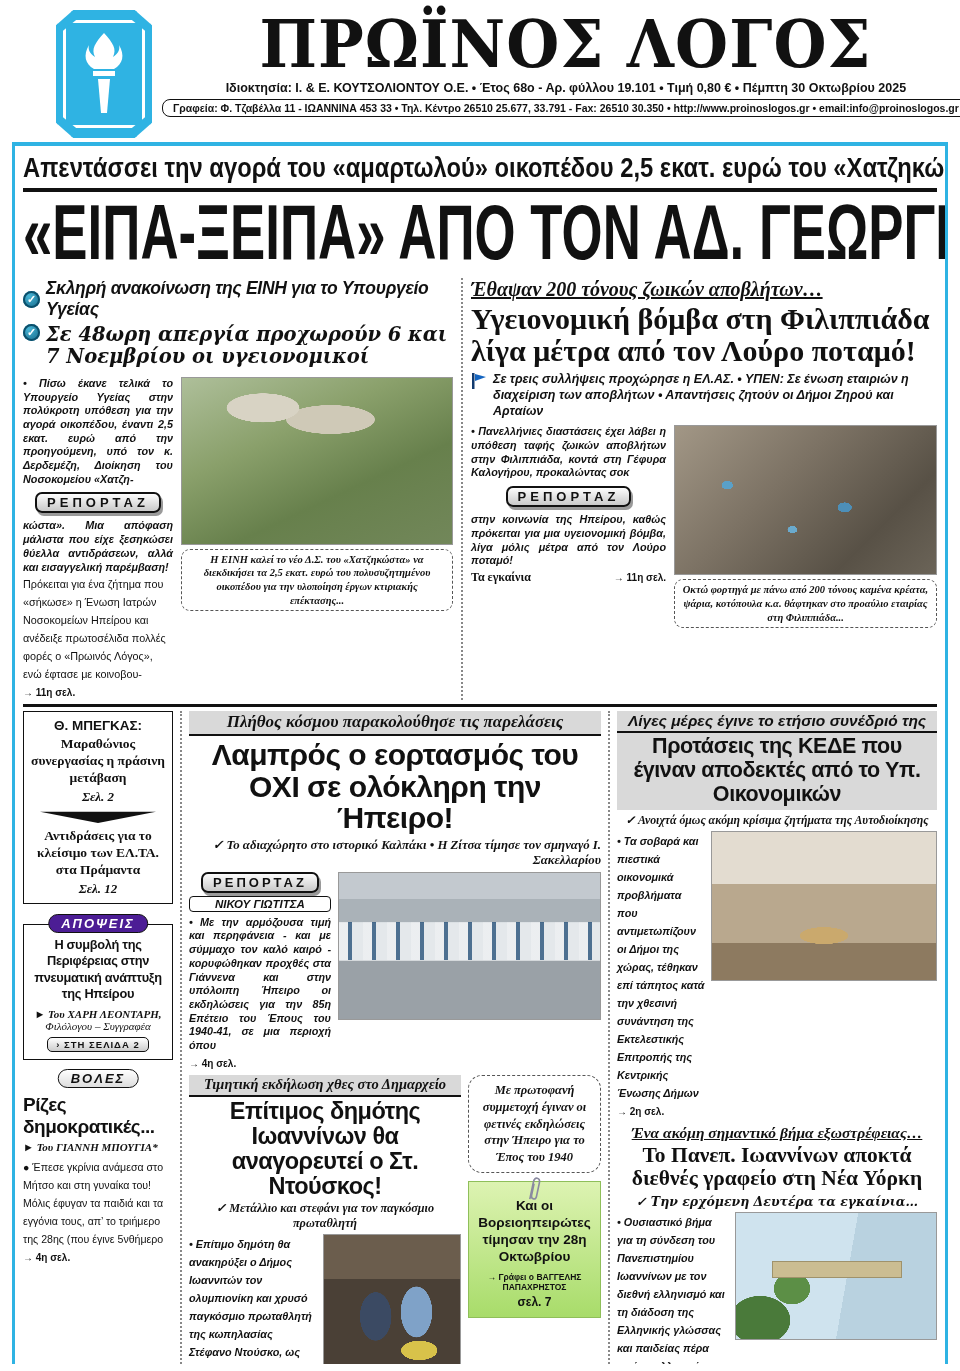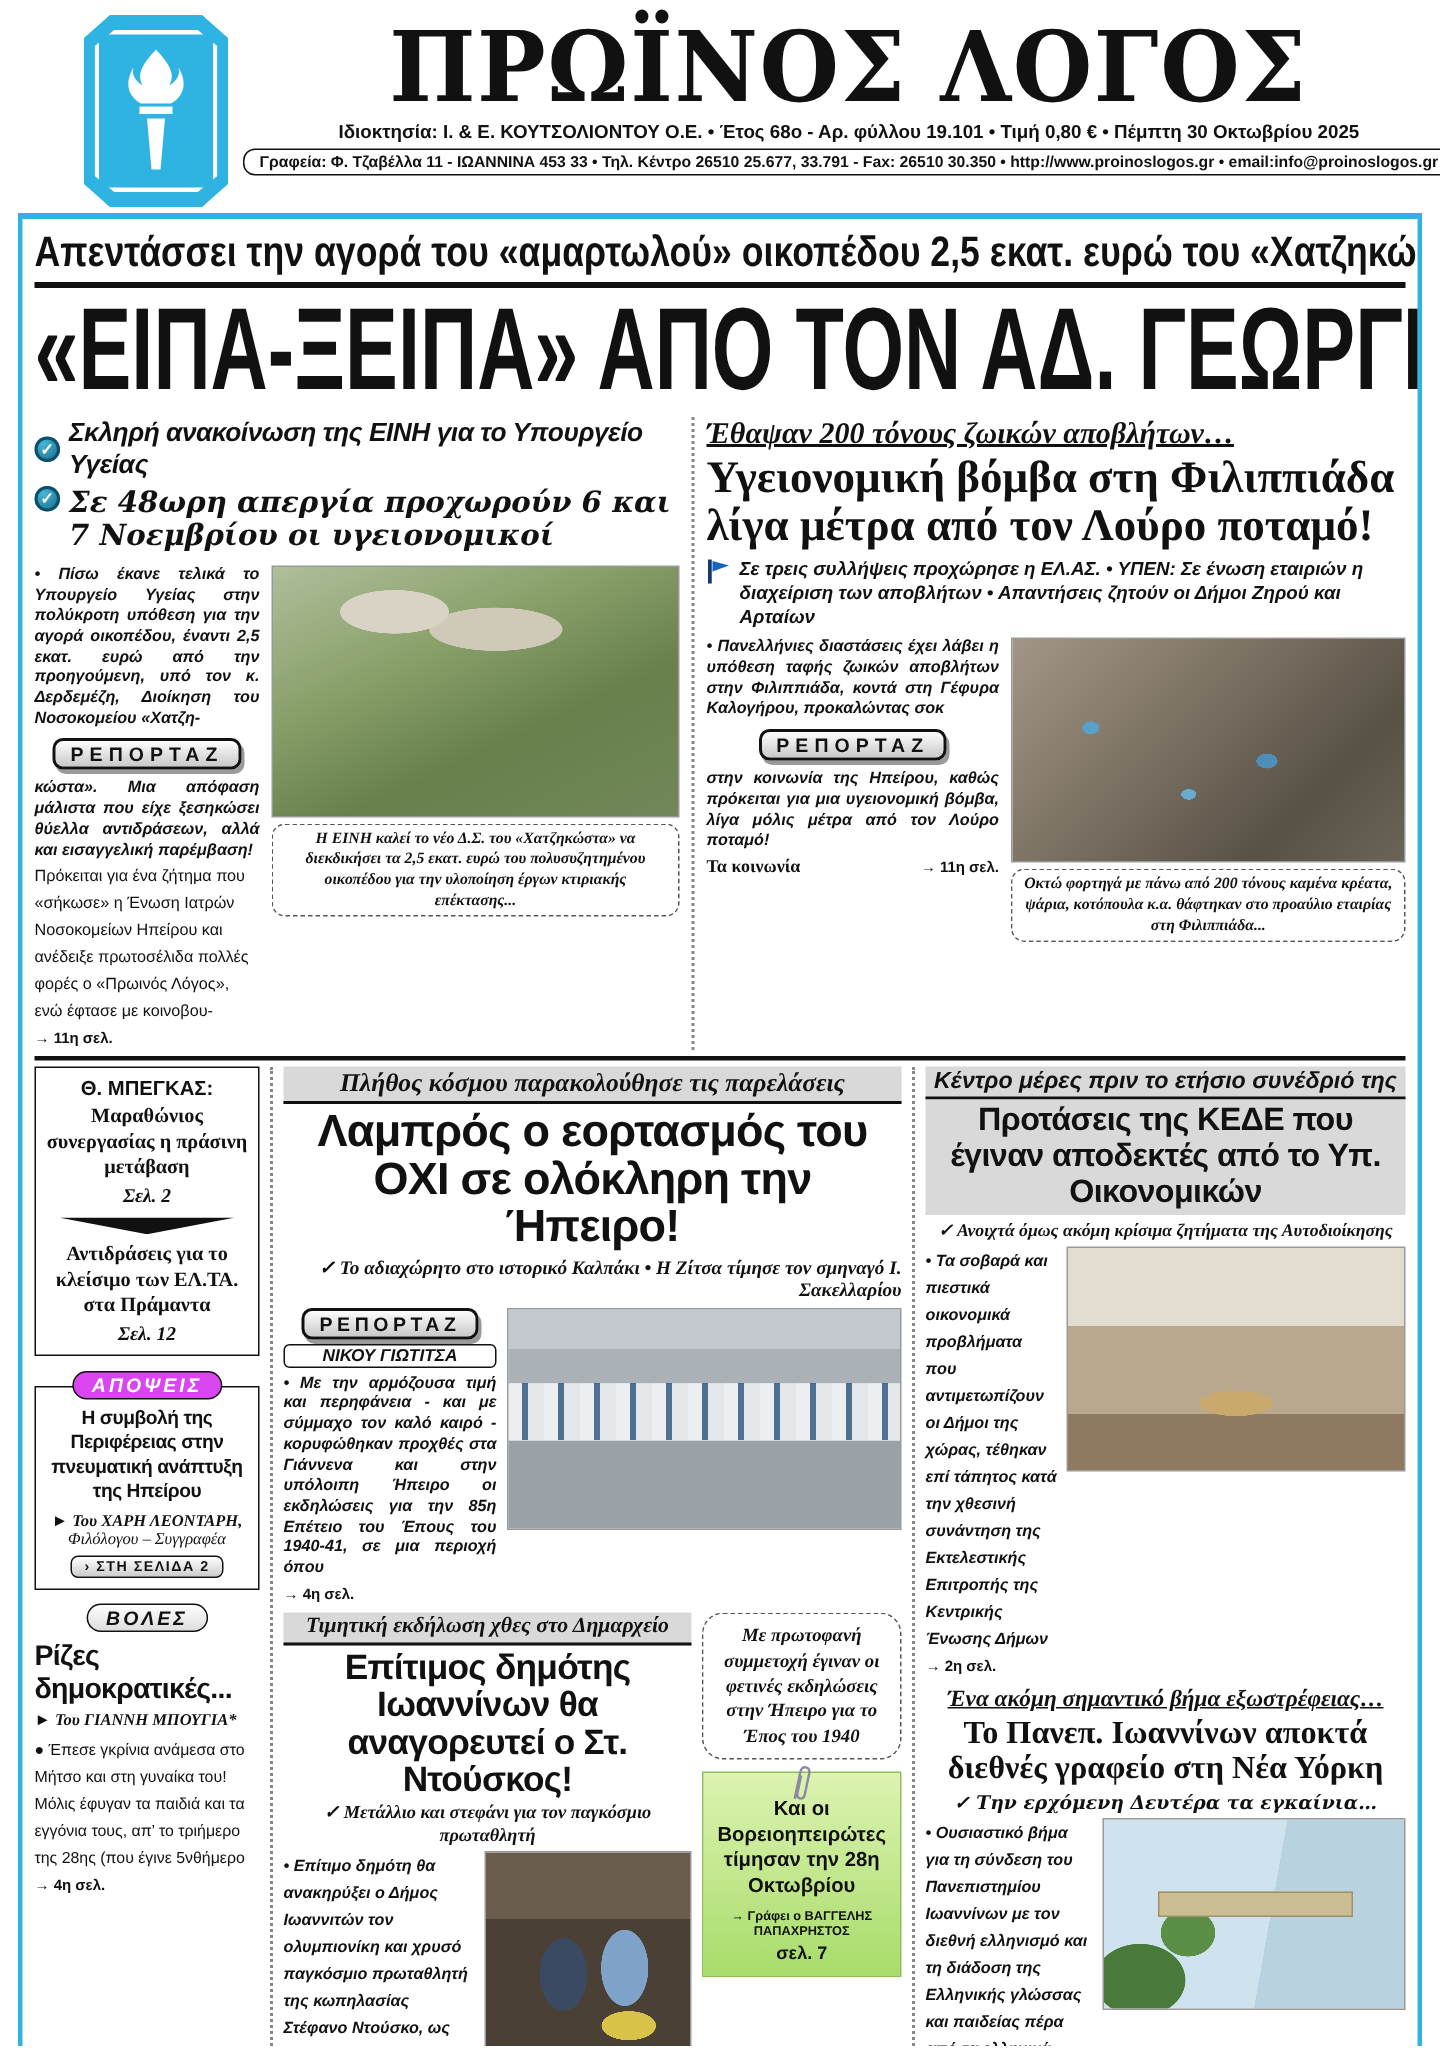--- a/index.html
+++ b/index.html
@@ -83,21 +83,21 @@
   .mid-grid { display:flex; gap:7px; margin-top:4px; }
   .sidebar { width:150px; min-width:150px; }
   .sbox { border:1.5px solid #111; padding:6px 5px; text-align:center; }
   .sb-title { font-weight:700; font-size:13.5px; }
   .sb-serif { font-family:"Liberation Serif", serif; font-weight:700; font-size:13.5px; line-height:1.25; margin-top:3px; }
   .sb-page { font-family:"Liberation Serif", serif; font-style:italic; font-weight:700; font-size:13px; margin-top:2px; }
   .diamond { width:116px; height:13px; margin:5px auto; background:#111; clip-path:polygon(0 15%,100% 15%,50% 100%); }
   .tabbox { border:1.6px solid #111; margin-top:20px; position:relative; padding:12px 5px 7px 5px; text-align:center; }
   .tab-pill { position:absolute; top:-11px; left:50%; transform:translateX(-50%); white-space:nowrap;
               border-radius:11px; padding:1px 12px; font-style:italic; font-weight:700; font-size:13px; letter-spacing:2px; }
-  .tab-black { background:#d946ef; color:#fff; border:1px solid #111; }
+  .tab-black { background:#4c1d95; color:#fff; border:1px solid #111; }
   .tab-outline { background:linear-gradient(#fff,#ddd); color:#111; border:1.6px solid #111; }
   .ap-title { font-weight:700; font-size:12.8px; line-height:1.3; letter-spacing:-0.3px; }
   .ap-by { font-family:"Liberation Serif", serif; font-style:italic; font-weight:700; font-size:11px; margin-top:5px; }
   .ap-by2 { font-family:"Liberation Serif", serif; font-style:italic; font-size:11px; }
   .chip { display:inline-block; border:1.5px solid #111; border-radius:5px; background:linear-gradient(#fff,#ccc);
           font-weight:700; font-size:9.5px; padding:1px 8px; margin-top:5px; letter-spacing:1px; }
   .vo-head { font-weight:700; font-size:19px; letter-spacing:-0.5px; margin-top:2px; }
   .vo-by { font-family:"Liberation Serif", serif; font-style:italic; font-weight:700; font-size:11px; margin:3px 0 4px 0; }
   .vo-body { font-size:10.6px; line-height:1.28; text-align:justify; }
 
@@ -218,21 +218,21 @@
             <path d="M4 2 L15 5 L4 9 Z" fill="#1565c0"></path>
           </svg>
           <span class="t">Σε τρεις συλλήψεις προχώρησε η ΕΛ.ΑΣ.  •  ΥΠΕΝ: Σε ένωση εταιριών η διαχείριση των αποβλήτων  •  Απαντήσεις ζητούν οι Δήμοι Ζηρού και Αρταίων</span>
         </div>
         <div class="right-row">
           <div class="right-txt">
             <p class="bodytxt bi">• Πανελλήνιες διαστάσεις έχει λάβει η υπόθεση ταφής ζωικών αποβλήτων στην Φιλιππιάδα, κοντά στη Γέφυρα Καλογήρου, προκαλώντας σοκ</p>
             <div style="text-align:center; margin:6px 0;"><span class="rep-btn">ΡΕΠΟΡΤΑΖ</span></div>
             <p class="bodytxt bi">στην κοινωνία της Ηπείρου, καθώς πρόκειται για μια υγειονομική βόμβα, λίγα μόλις μέτρα από τον Λούρο ποταμό!</p>
             <div class="talete">
-              <span class="h">Τα κοινωνία</span>
+              <span class="h">Τα εγκαίνια</span>
               <span class="jump">→ 11η σελ.</span>
             </div>
           </div>
           <div class="right-pho">
             <div class="photo ph-waste"></div>
             <div class="dashcap cap-eini">Οκτώ φορτηγά με πάνω από 200 τόνους καμένα κρέατα, ψάρια, κοτόπουλα κ.α. θάφτηκαν στο προαύλιο εταιρίας στη Φιλιππιάδα...</div>
           </div>
         </div>
       </div>
     </section>
@@ -307,21 +307,21 @@
               <div class="st-by">→ Γράφει ο ΒΑΓΓΕΛΗΣ ΠΑΠΑΧΡΗΣΤΟΣ</div>
               <div class="st-page">σελ. 7</div>
             </div>
           </div>
         </div>
       </div>
 
       <div class="vsep"></div>
 
       <div class="right-col">
-        <div class="r-kick">Κέντρο μέρες πριν το ετήσιο συνέδριό της</div>
+        <div class="r-kick">Λίγες μέρες έγινε το ετήσιο συνέδριό της</div>
         <div class="r-head">Προτάσεις της ΚΕΔΕ που έγιναν αποδεκτές από το Υπ. Οικονομικών</div>
         <div class="r-sub">✓ Ανοιχτά όμως ακόμη κρίσιμα ζητήματα της Αυτοδιοίκησης</div>
         <div class="r-row">
           <div class="r-txt">
             <p class="bodytxt bi" style="display:inline;">• Τα σοβαρά και πιεστικά οικονομικά προβλήματα που αντιμετωπίζουν οι Δήμοι της χώρας, τέθηκαν επί τάπητος κατά την χθεσινή συνάντηση της Εκτελεστικής Επιτροπής της Κεντρικής Ένωσης Δήμων</p>
             <span class="jump">→ 2η σελ.</span>
           </div>
           <div class="photo ph-meeting"></div>
         </div>
 

